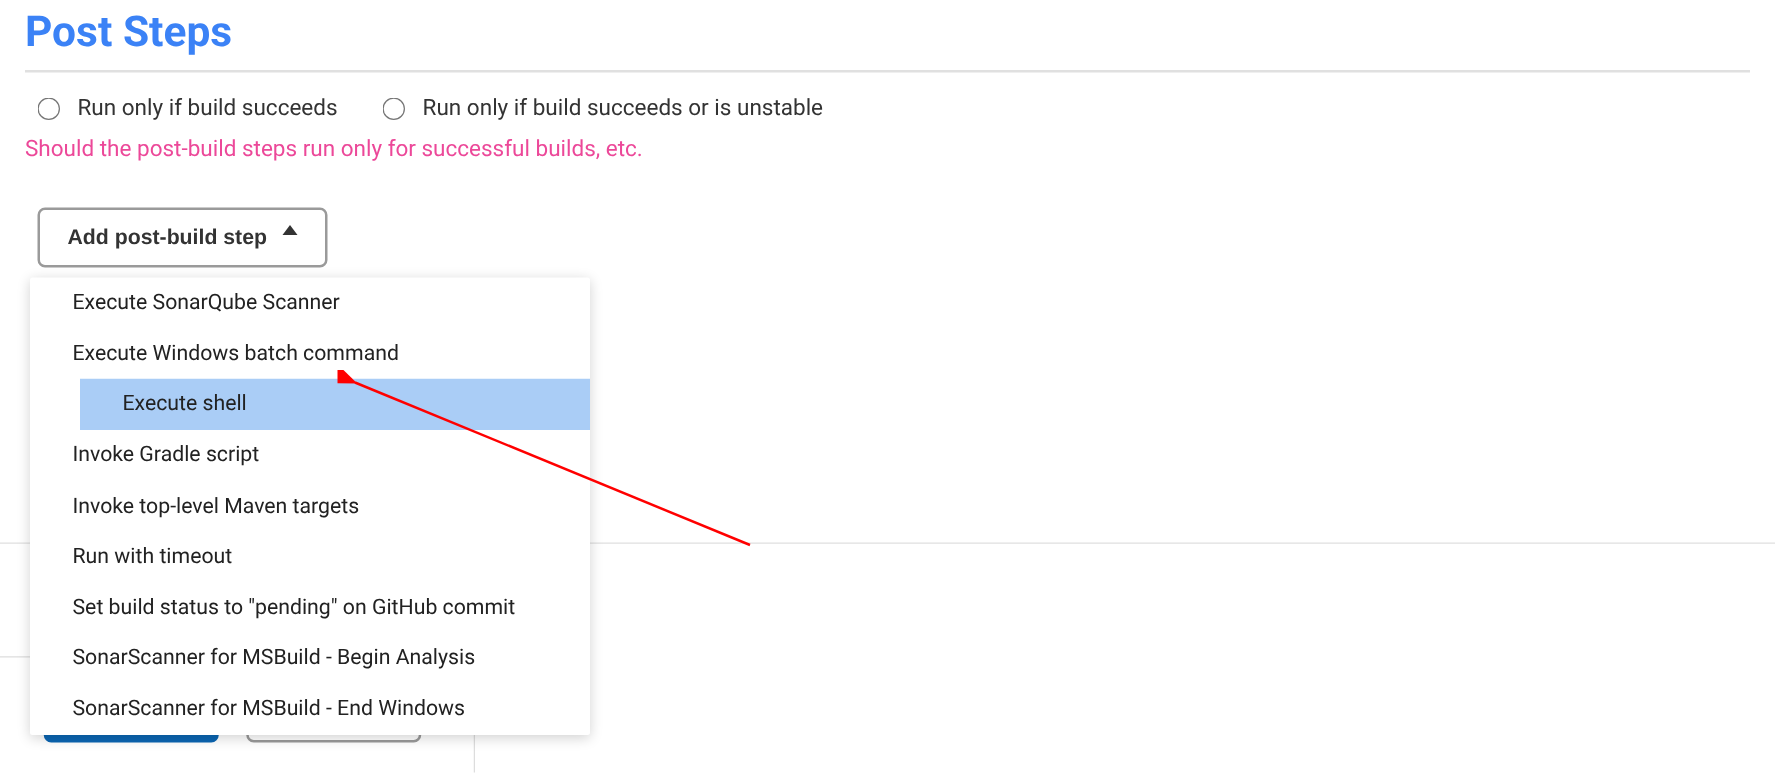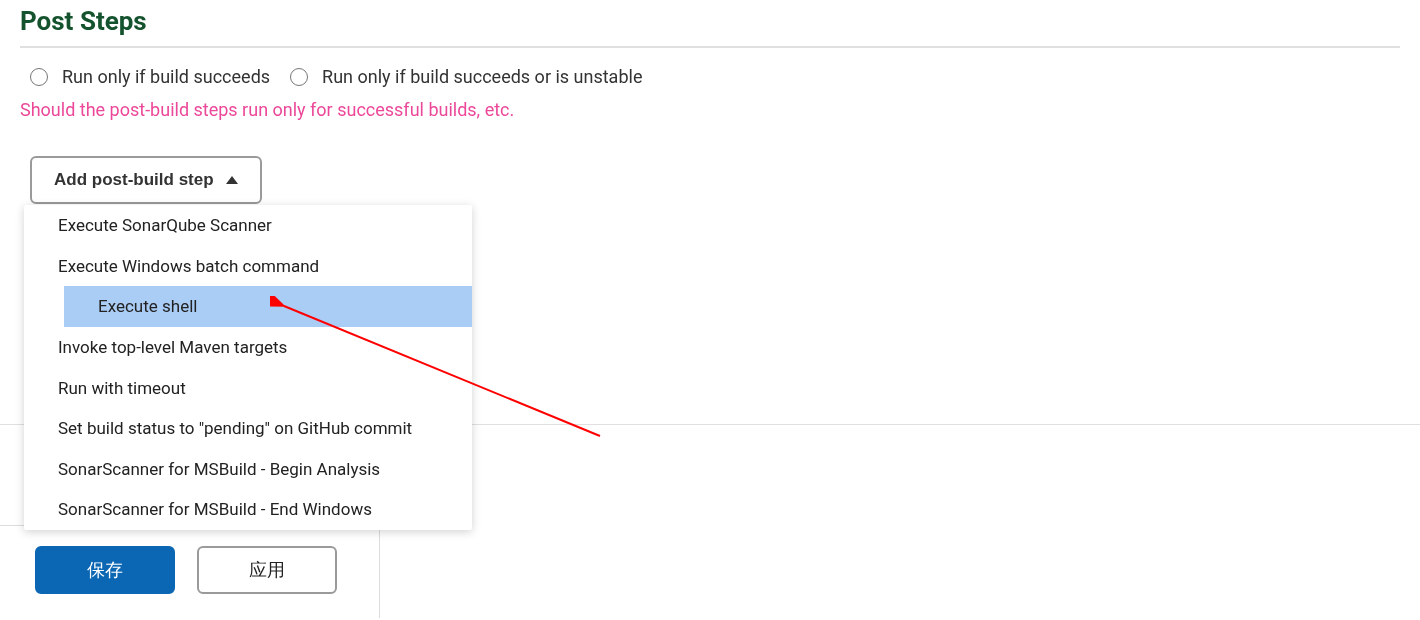--- a/index.html
+++ b/index.html
@@ -8,31 +8,31 @@
       background: #fff;
       width: 1420px;
       height: 620px;
       overflow: hidden;
       position: relative;
     }
     .page {
       padding: 0 20px;
     }
     .section-title {
-      font-size: 26px;
+      font-size: 34px;
       font-weight: 700;
-      color: #14532d;
+      color: #3b82f6;
       padding: 6px 0 10px 0;
       border-bottom: 2px solid #e0e0e0;
       margin-bottom: 18px;
     }
     .radio-row {
       display: flex;
       align-items: flex-end;
-      gap: 8px;
+      gap: 24px;
       font-size: 18px;
       color: #333;
       margin-bottom: 12px;
       flex-wrap: wrap;
       margin-left: 10px;
     }
     .radio-option {
       display: flex;
       align-items: center;
       gap: 14px;
@@ -47,21 +47,20 @@
     .radio-option label {
       cursor: pointer;
     }
     .description {
       font-size: 18px;
       color: #ec4899;
       margin-bottom: 36px;
     }
     .add-button {
       display: inline-flex;
-      align-items: center;
       gap: 8px;
       background: #fff;
       border: 2px solid #9a9a9a;
       border-radius: 6px;
       padding: 12px 22px;
       font-size: 17px;
       font-weight: 700;
       color: #333;
       cursor: pointer;
       margin-left: 10px;
@@ -70,21 +69,21 @@
       display: inline-block;
       width: 0; height: 0;
       border-left: 6px solid transparent;
       border-right: 6px solid transparent;
       border-bottom: 8px solid #333;
       margin-left: 4px;
     }
     .dropdown {
       position: absolute;
       left: 24px;
-      top: 205px;
+      top: 222px;
       width: 448px;
       background: #fff;
       box-shadow: 0 2px 10px rgba(0,0,0,0.18);
       border-radius: 2px;
       z-index: 20;
     }
     .dropdown-item {
       padding: 8px 34px;
       font-size: 17px;
       color: #222;
@@ -164,20 +163,21 @@
   </button>
 
   <div class="section-divider"></div>
 
 </div>
 
 <div class="dropdown" id="dropdown">
     <div class="dropdown-item">Execute SonarQube Scanner</div>
     <div class="dropdown-item">Execute Windows batch command</div>
     <div class="dropdown-item highlight">Execute shell</div>
+    <div class="dropdown-item">Invoke Gradle script</div>
     <div class="dropdown-item">Invoke top-level Maven targets</div>
     <div class="dropdown-item">Run with timeout</div>
     <div class="dropdown-item">Set build status to "pending" on GitHub commit</div>
     <div class="dropdown-item">SonarScanner for MSBuild - Begin Analysis</div>
     <div class="dropdown-item">SonarScanner for MSBuild - End Windows</div>
   </div>
 
 <svg class="annotation-arrow" width="340" height="170">
   <defs>
     <marker id="arrowhead" markerWidth="10" markerHeight="8" refX="1" refY="4" orient="auto">

